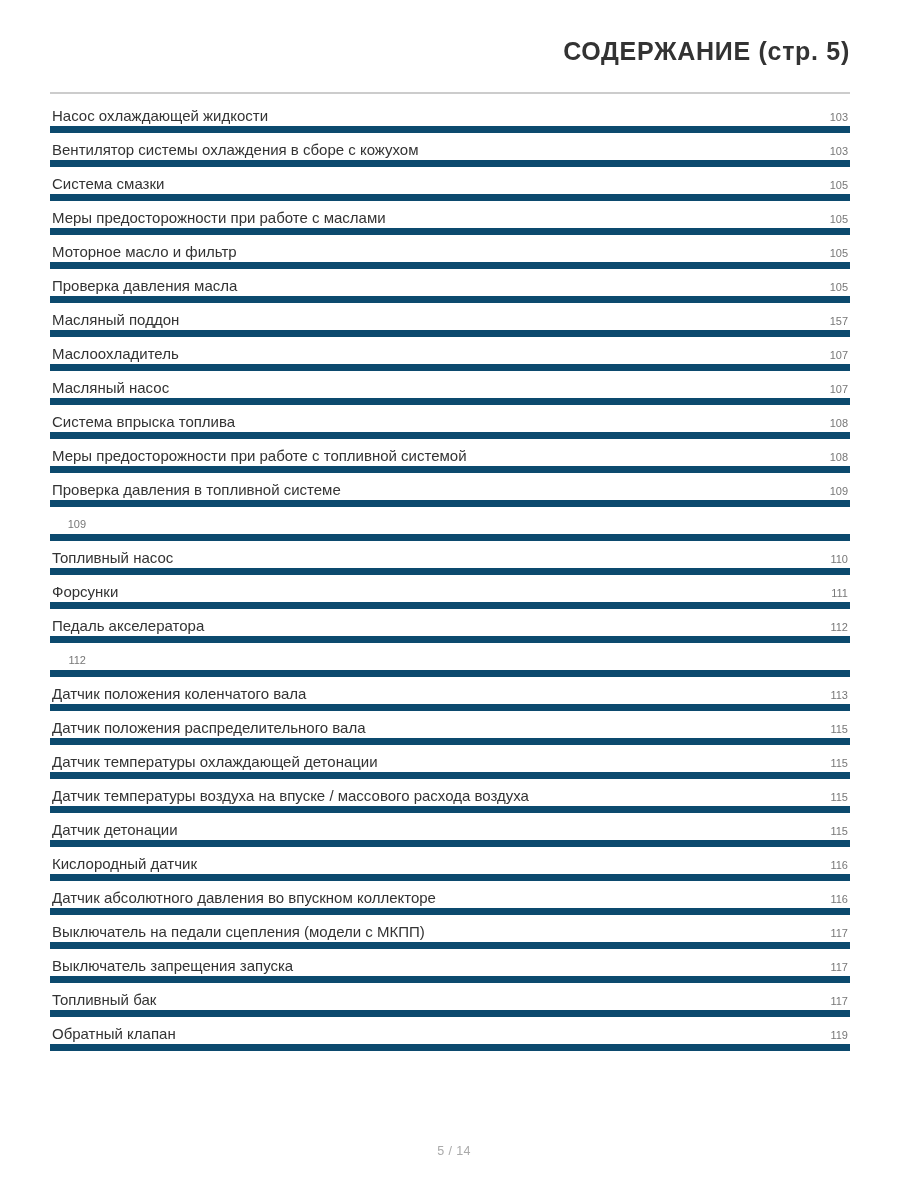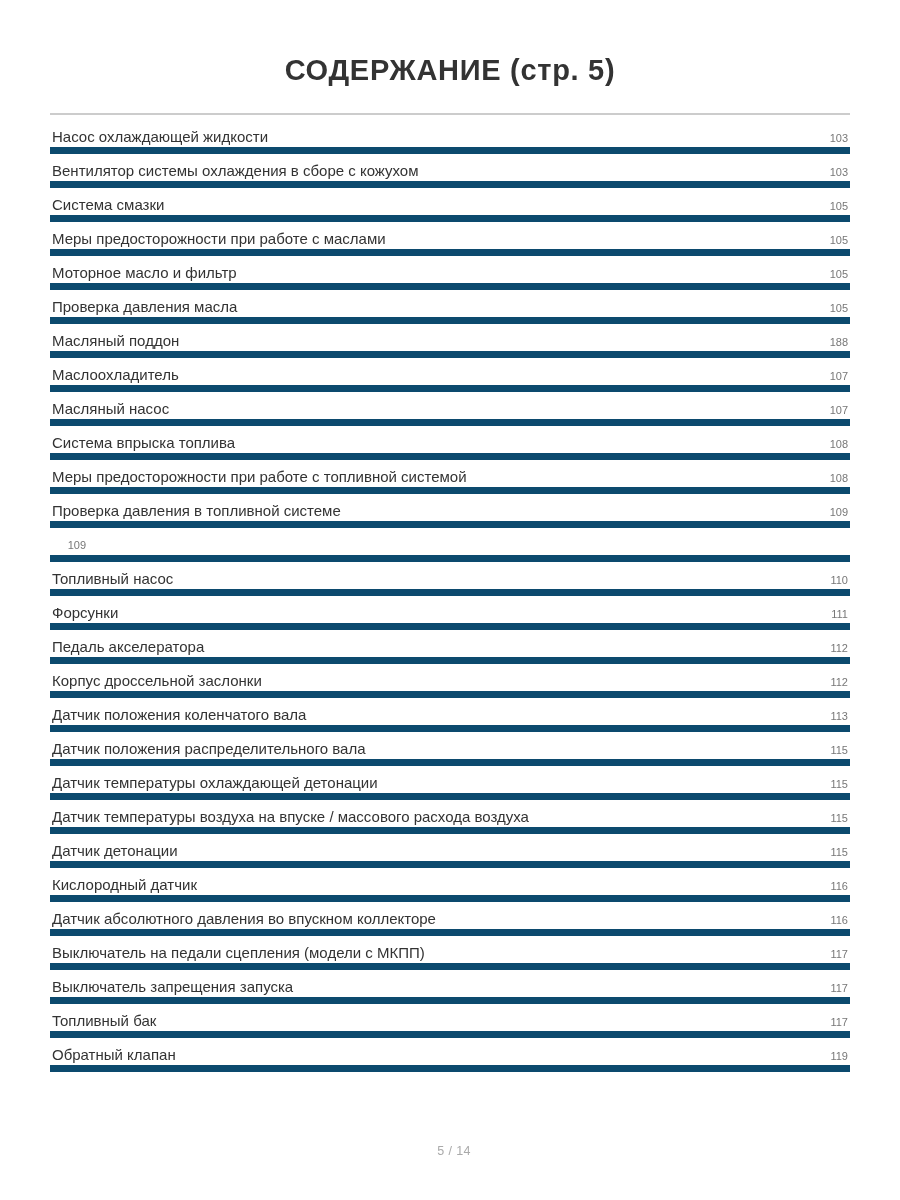--- a/index.html
+++ b/index.html
@@ -23,24 +23,24 @@
     position: relative;
     width: 900px;
     height: 1200px;
     background: #ffffff;
     padding: 0 50px;
   }
 
   
   .toc-title {
     margin: 0;
-    padding-top: 52px;
+    padding-top: 36px;
     padding-bottom: 0;
-    text-align: center;
-    font-size: 29px;
+    text-align: right;
+    font-size: 25px;
     font-weight: bold;
     letter-spacing: 0.7px;
     color: #333333;
     line-height: 1.25;
   }
 
   .title-rule {
     margin-top: 25px;
     height: 2px;
     background: #cccccc;
@@ -128,21 +128,21 @@
       <li class="toc-row">
         <span class="toc-entry-title">Моторное масло и фильтр</span>
         <span class="toc-entry-page">105</span>
       </li>
       <li class="toc-row">
         <span class="toc-entry-title">Проверка давления масла</span>
         <span class="toc-entry-page">105</span>
       </li>
       <li class="toc-row">
         <span class="toc-entry-title">Масляный поддон</span>
-        <span class="toc-entry-page">188</span>
+        <span class="toc-entry-page">157</span>
       </li>
       <li class="toc-row">
         <span class="toc-entry-title">Маслоохладитель</span>
         <span class="toc-entry-page">107</span>
       </li>
       <li class="toc-row">
         <span class="toc-entry-title">Масляный насос</span>
         <span class="toc-entry-page">107</span>
       </li>
       <li class="toc-row">
@@ -166,21 +166,20 @@
       </li>
       <li class="toc-row">
         <span class="toc-entry-title">Форсунки</span>
         <span class="toc-entry-page">111</span>
       </li>
       <li class="toc-row">
         <span class="toc-entry-title">Педаль акселератора</span>
         <span class="toc-entry-page">112</span>
       </li>
       <li class="toc-row">
-        <span class="toc-entry-title">Корпус дроссельной заслонки</span>
         <span class="toc-entry-page">112</span>
       </li>
       <li class="toc-row">
         <span class="toc-entry-title">Датчик положения коленчатого вала</span>
         <span class="toc-entry-page">113</span>
       </li>
       <li class="toc-row">
         <span class="toc-entry-title">Датчик положения распределительного вала</span>
         <span class="toc-entry-page">115</span>
       </li>

